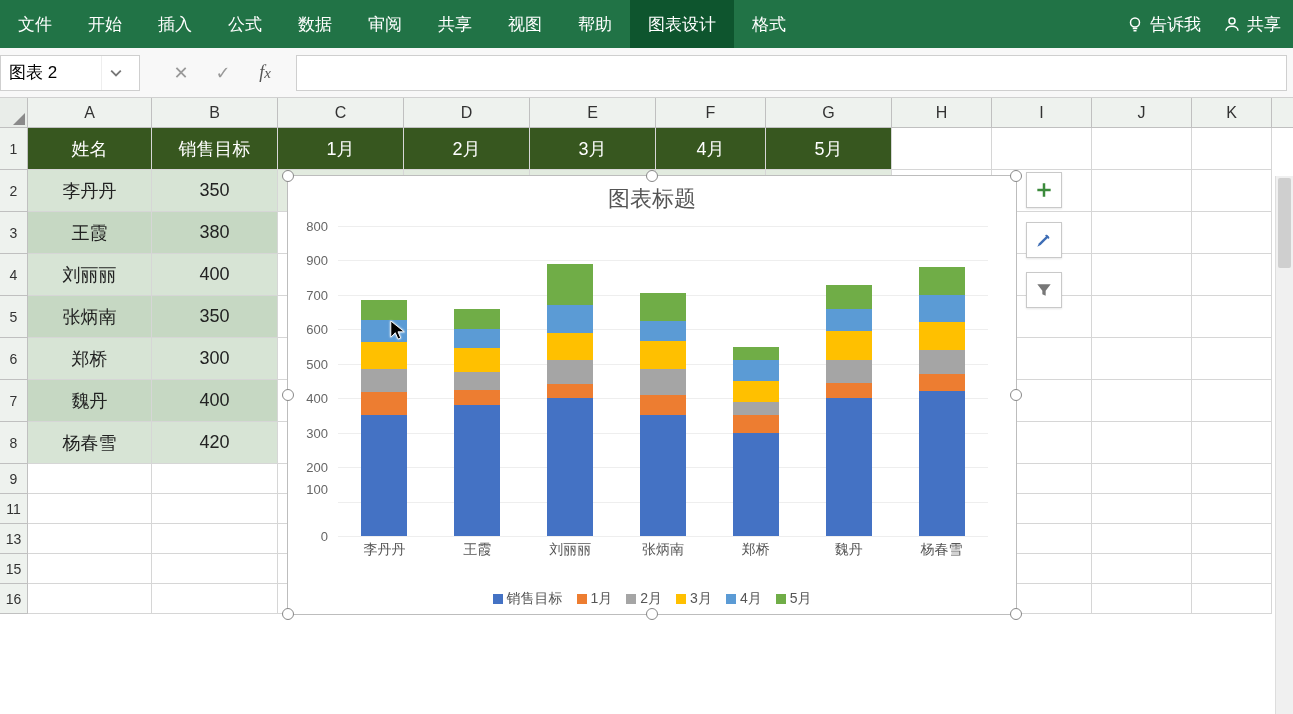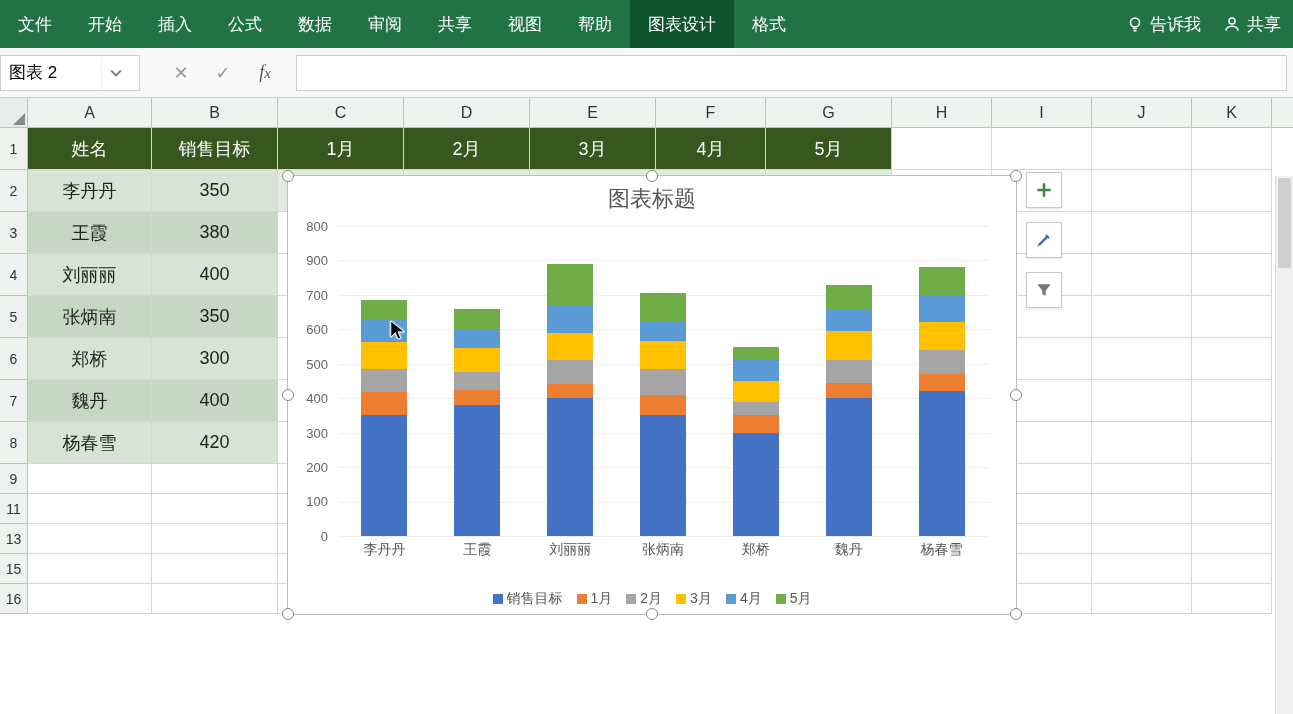--- a/index.html
+++ b/index.html
@@ -344,21 +344,21 @@
     </div>
 
   <div class="vscroll">
     <div class="thumb"></div>
   </div>
 
   <div class="chart-wrap">
     <div class="chart-title">图表标题</div>
     <div class="yaxis" id="yaxis">
         <div class="ytick" style="top: 310px;">0</div>
-        <div class="ytick" style="top: 275px;">100</div>
+        <div class="ytick" style="top: 263px;">100</div>
         <div class="ytick" style="top: 241.111px;">200</div>
         <div class="ytick" style="top: 206.667px;">300</div>
         <div class="ytick" style="top: 172.222px;">400</div>
         <div class="ytick" style="top: 137.778px;">500</div>
         <div class="ytick" style="top: 103.333px;">600</div>
         <div class="ytick" style="top: 68.8889px;">700</div>
         <div class="ytick" style="top: 34.4444px;">900</div>
         <div class="ytick" style="top: 0px;">800</div>
       </div>
     <div class="plot" id="plot">

